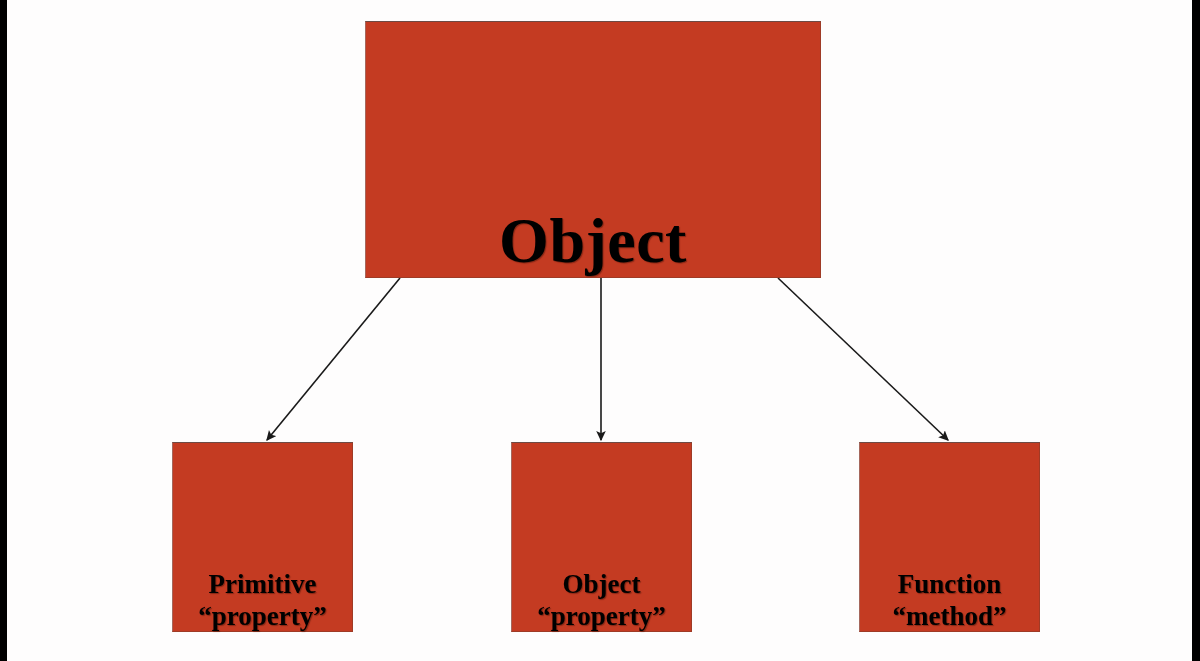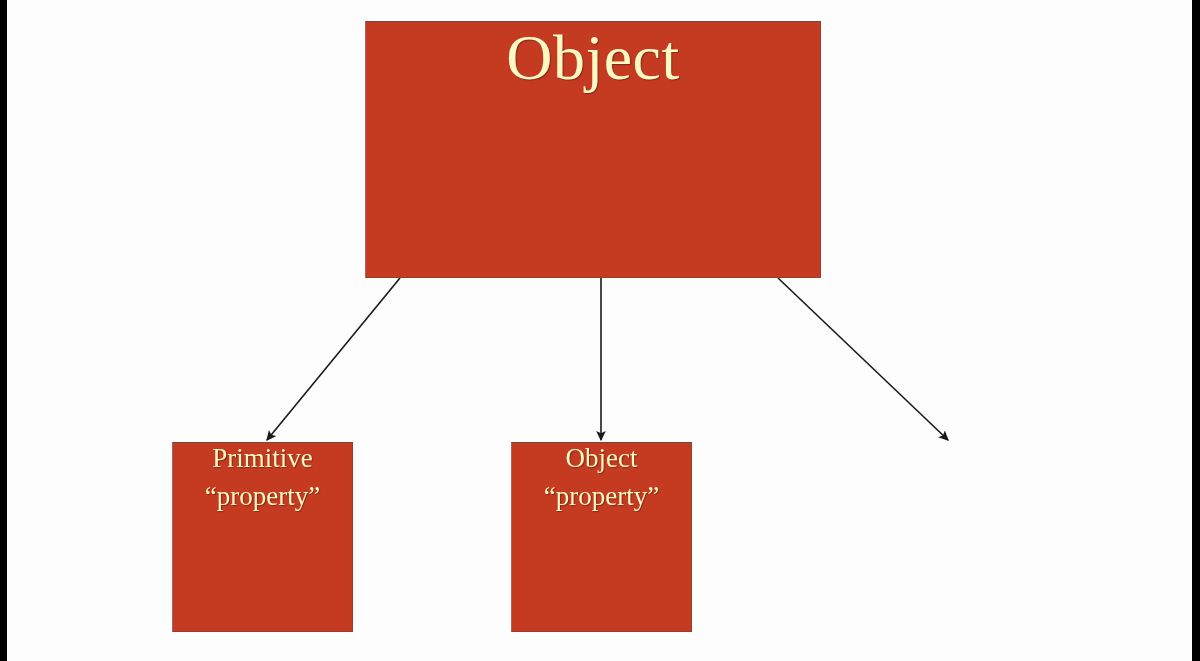--- a/index.html
+++ b/index.html
@@ -39,33 +39,34 @@
     background: #000000;
   }
   #letterbox-left  { left: 0px;    width: 7px; }
   #letterbox-right { left: 1192px; width: 8px; }
 
   
   .node {
     position: absolute;
     box-sizing: border-box;
     background: #c43b22;
-    color: #fef9c3;
+    color: #000000;
     display: flex;
     flex-direction: column;
     align-items: center;
-    justify-content: flex-start;
+    justify-content: flex-end;
     text-align: center;
     text-shadow: 1px 1px 1px rgba(60,15,5,0.45);
     border-top: 1px solid rgba(80,80,80,0.75);
     border-left: 1px solid rgba(140,140,140,0.55);
     border-right: 1px solid rgba(150,60,40,0.8);
     border-bottom: 1px solid rgba(150,60,40,0.8);
     line-height: 1.12;
     user-select: none;
+    font-weight: bold;
   }
 
   
   #node-root {
     left: 358px;
     top: 21px;
     width: 456px;
     height: 257px;
     font-size: 64px;
     letter-spacing: 0.5px;
@@ -75,21 +76,21 @@
     top: 442px;
     width: 181px;
     height: 190px;
     font-size: 27px;
   }
   #node-primitive-property { left: 165px; }
   #node-object-property    { left: 504px; }
   #node-function-method    { left: 852px; }
 
   .node-child .line1 { display: block; }
-  .node-child .line2 { display: block; margin-top: 8px; }
+  .node-child .line2 { display: block; margin-top: 2px; }
 
   
   #connectors {
     position: absolute;
     left: 0;
     top: 0;
     width: 1185px;
     height: 661px;
     pointer-events: none;
   }
@@ -125,15 +126,19 @@
     <div class="node node-child" id="node-primitive-property">
       <span class="line1">Primitive</span>
       <span class="line2">“property”</span>
     </div>
 
     <div class="node node-child" id="node-object-property">
       <span class="line1">Object</span>
       <span class="line2">“property”</span>
     </div>
 
+    <div class="node node-child" id="node-function-method">
+      <span class="line1">Function</span>
+      <span class="line2">“method”</span>
+    </div>
 
   </div>
 </div>
 
 </body></html>

